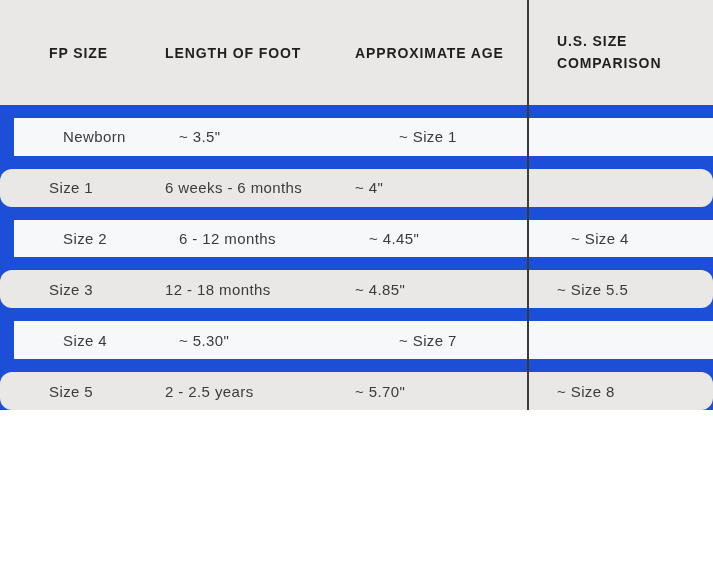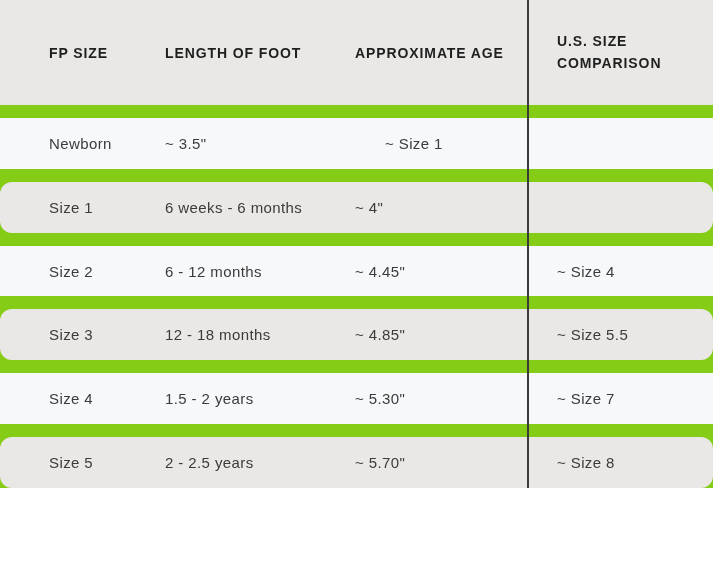--- a/index.html
+++ b/index.html
@@ -4,38 +4,38 @@
 <style>
   * { margin: 0; padding: 0; box-sizing: border-box; }
   html, body { background: #ffffff; }
   body {
     font-family: "Liberation Sans", sans-serif;
     -webkit-font-smoothing: antialiased;
   }
   .size-chart {
     position: relative;
     width: 713px;
-    height: 488px;
+    height: 410px;
     display: flex;
     flex-direction: column;
     overflow: hidden;
-    background: #84cc16;
+    background: #1d4ed8;
     gap: 13px;
   }
   .row {
     display: grid;
     grid-template-columns: 165px 190px 172px 1fr;
     align-items: center;
     flex: 1 1 0;
   }
   .row.header {
     flex: 0 0 105px;
     background: #e9e8e6;
   }
-  .row.shade-light { background: #f7f8f9; }
+  .row.shade-light { background: #f7f8f9; margin-left: 14px; }
   .row.shade-gray  { background: #e9e8e6; border-radius: 12px; }
   .cell {
     font-size: 15px;
     color: #3b3b3b;
     letter-spacing: 0.4px;
     white-space: nowrap;
   }
   .cell.c1 { padding-left: 49px; }
   .cell.c2 { padding-left: 0; }
   .cell.c3 { padding-left: 0; }
@@ -94,21 +94,20 @@
 
   <div class="row shade-gray">
     <div class="cell c1">Size 3</div>
     <div class="cell c2">12 - 18 months</div>
     <div class="cell c3">~ 4.85"</div>
     <div class="cell c4">~ Size 5.5</div>
   </div>
 
   <div class="row shade-light">
     <div class="cell c1">Size 4</div>
-    <div class="cell c2">1.5 - 2 years</div>
     <div class="cell c3">~ 5.30"</div>
     <div class="cell c4">~ Size 7</div>
   </div>
 
   <div class="row shade-gray">
     <div class="cell c1">Size 5</div>
     <div class="cell c2">2 - 2.5 years</div>
     <div class="cell c3">~ 5.70"</div>
     <div class="cell c4">~ Size 8</div>
   </div>

